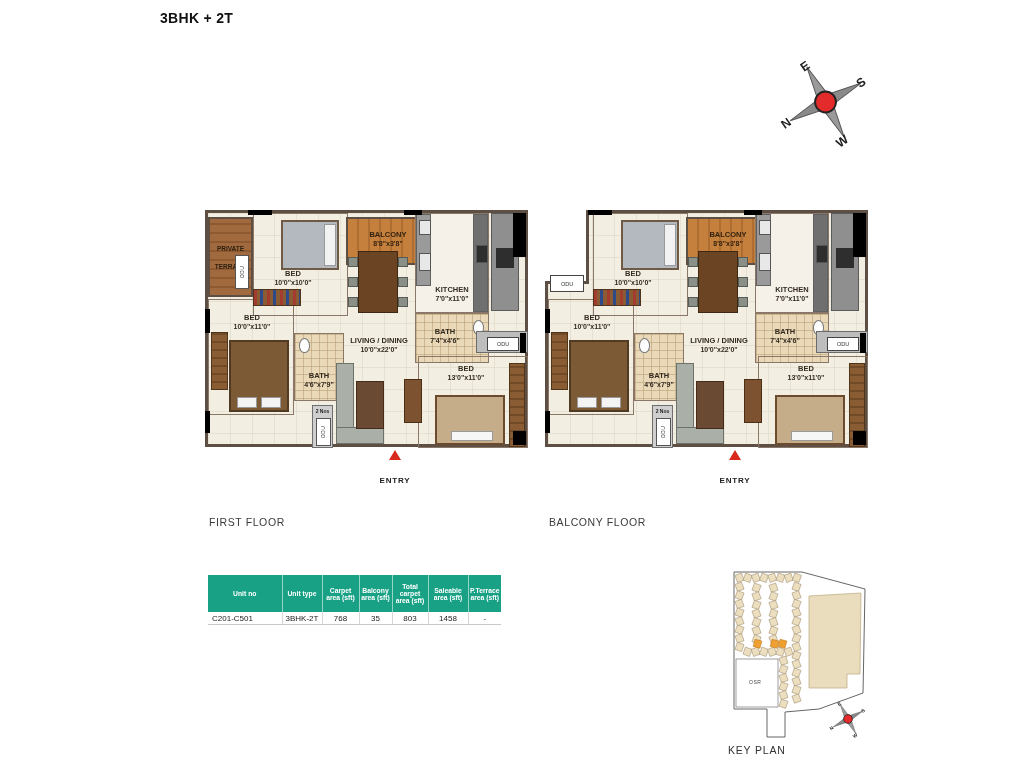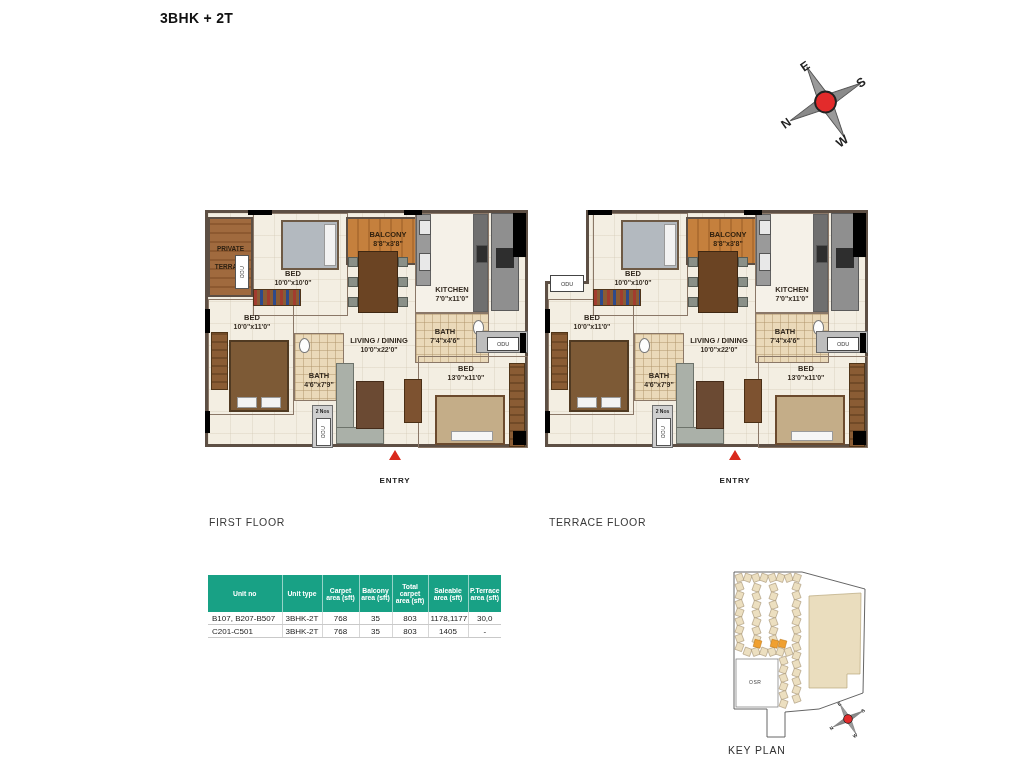--- a/index.html
+++ b/index.html
@@ -366,21 +366,21 @@
     <div class="wall" style="left:196px;top:-3px;width:18px;height:5px;"></div>
     <div class="wall" style="left:305px;top:0;width:13px;height:44px;"></div>
     <div class="wall" style="left:312px;top:120px;width:6px;height:20px;"></div>
     <div class="wall" style="left:305px;top:218px;width:13px;height:14px;"></div>
     <div class="wall" style="left:-3px;top:198px;width:5px;height:22px;"></div>
     <div class="wall" style="left:-3px;top:96px;width:5px;height:24px;"></div>
   </div>
 
   <div class="entry-triangle"></div>
   <div class="entry-label">ENTRY</div>
-  <div class="floor-caption">TERRACE FLOOR</div>
+  <div class="floor-caption">BALCONY FLOOR</div>
 </div>
 
 <table class="area-table">
   <colgroup>
       <col class="c0">
       <col class="c1">
       <col class="c2">
       <col class="c3">
       <col class="c4">
       <col class="c5">
@@ -392,35 +392,26 @@
       <th>Unit type</th>
       <th>Carpet area (sft)</th>
       <th>Balcony area (sft)</th>
       <th>Total carpet area (sft)</th>
       <th>Saleable area (sft)</th>
       <th>P.Terrace area (sft)</th>
     </tr>
   </thead>
   <tbody>
     <tr>
-      <td>B107, B207-B507</td>
-      <td>3BHK-2T</td>
-      <td>768</td>
-      <td>35</td>
-      <td>803</td>
-      <td>1178,1177</td>
-      <td>30,0</td>
-    </tr>
-    <tr>
       <td>C201-C501</td>
       <td>3BHK-2T</td>
       <td>768</td>
       <td>35</td>
       <td>803</td>
-      <td>1405</td>
+      <td>1458</td>
       <td>-</td>
     </tr>
   </tbody>
 </table>
 
 <div class="abs block-label block1-label">BLOCK-1</div>
 <div class="abs block-label block2-label">BLOCK-2</div>
 <svg class="abs keyplan-svg" viewBox="0 0 180 205">
   <polygon points="12,16 80,16 143,33 141,137 97,153 63,156 63,181 45,181 45,153 12,153" fill="#ffffff" stroke="#555" stroke-width="0.9"></polygon>
   <polygon points="87,40 139,37 138,118 125,118 125,132 87,132" fill="#eaddbe" stroke="#b9a87c" stroke-width="0.7"></polygon>

